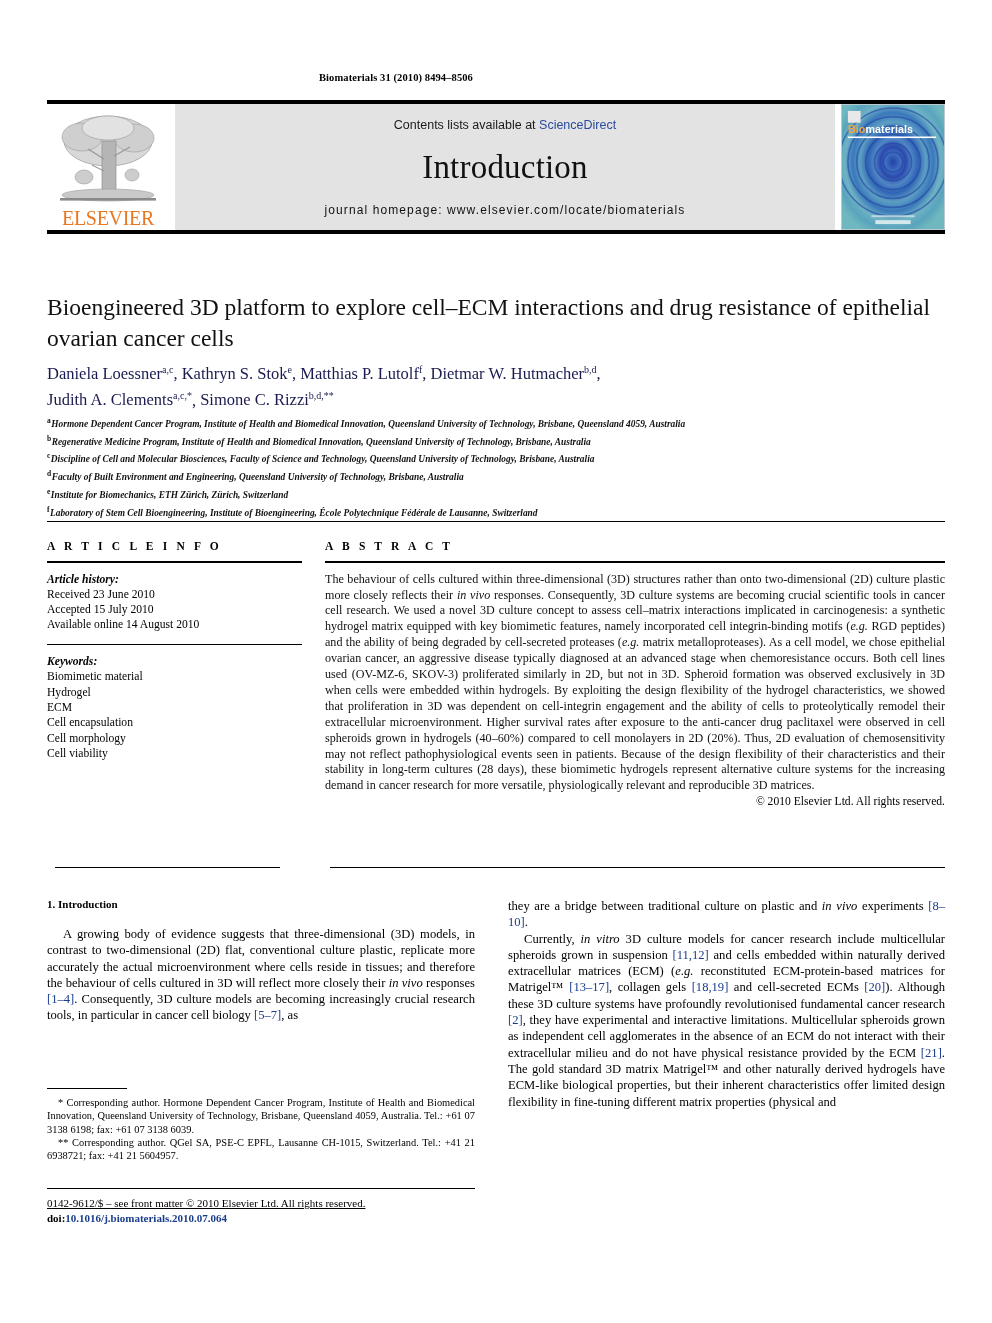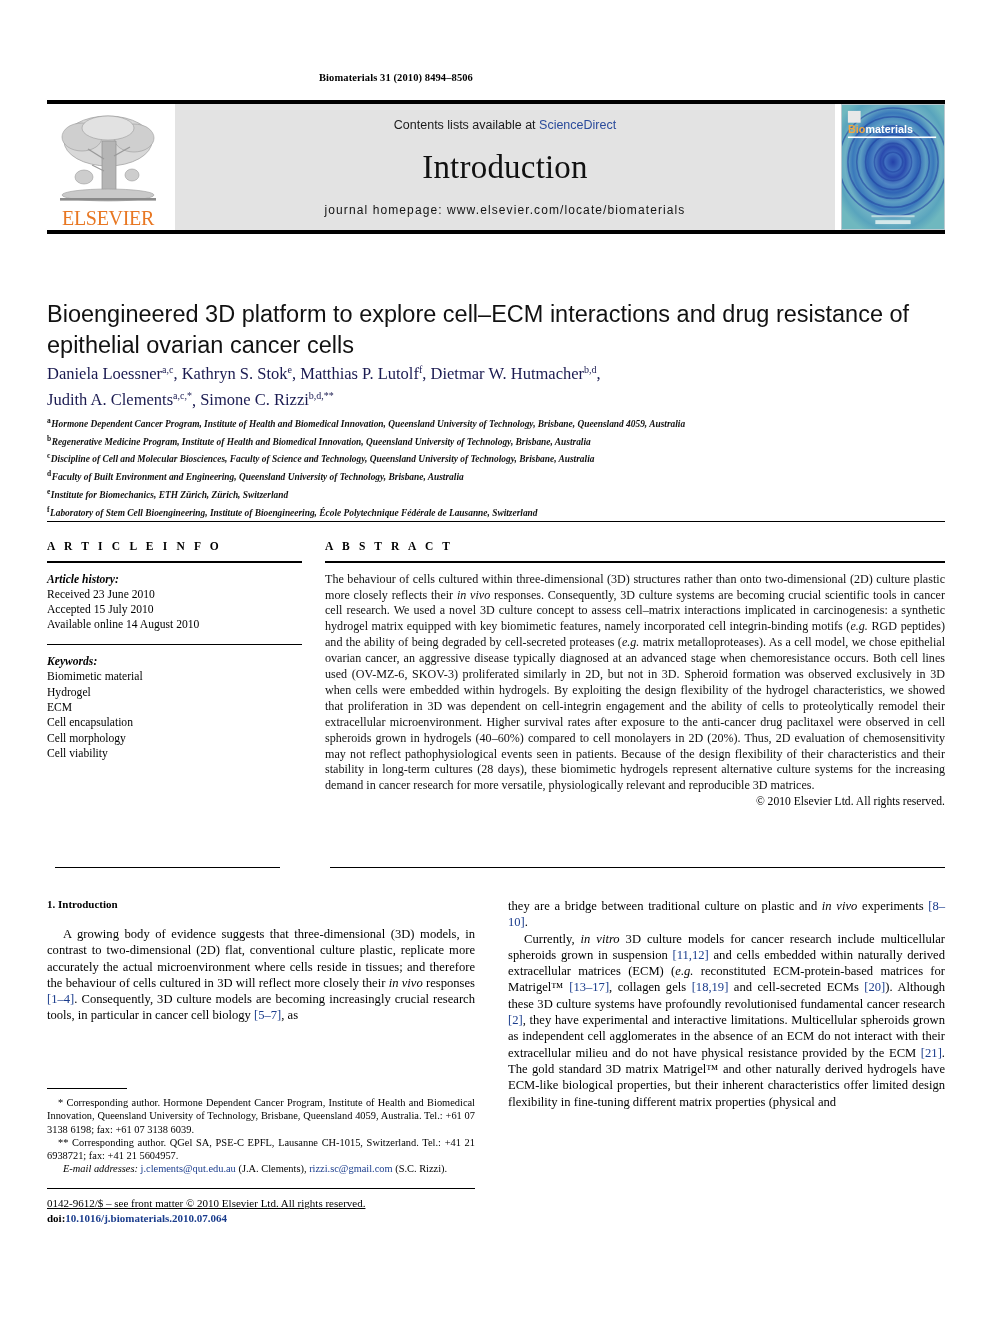--- a/index.html
+++ b/index.html
@@ -122,25 +122,25 @@
     border: 1px solid #b9c9cf;
     box-sizing: border-box;
     background: #58b0b8;
   }
   .cover-thumb svg { display:block; width:100%; height:100%; }
 
   
   .title {
     position: absolute;
     left: 47px;
-    top: 299px;
+    top: 292px;
     width: 900px;
     font-size: 23.5px;
     line-height: 31px;
-    font-family: Liberation Sans, sans-serif;
+    font-family: Liberation Serif, serif;
     color: #111;
   }
   .authors {
     position: absolute;
     left: 47px;
     top: 358px;
     width: 900px;
     font-size: 16.5px;
     line-height: 22px;
     color: #1a1a50;
@@ -445,27 +445,20 @@
     </div>
     <p class="para">
       A growing body of evidence suggests that three-dimensional (3D) models, in contrast to two-dimensional (2D) flat, conventional culture plastic, replicate more accurately the actual microenvironment where cells reside in tissues; and therefore the behaviour of cells cultured in 3D will reflect more closely their <i>in vivo</i> responses <span class="ref">[1–4]</span>. Consequently, 3D culture models are becoming increasingly crucial research tools, in particular in cancer cell biology <span class="ref">[5–7]</span>, as
     </p>
   </div>
 
   <div class="footnote-rule"></div>
   <div class="footnotes">
     <p class="fn indent1">* Corresponding author. Hormone Dependent Cancer Program, Institute of Health and Biomedical Innovation, Queensland University of Technology, Brisbane, Queensland 4059, Australia. Tel.: +61 07 3138 6198; fax: +61 07 3138 6039.</p>
     <p class="fn indent1">** Corresponding author. QGel SA, PSE-C EPFL, Lausanne CH-1015, Switzerland. Tel.: +41 21 6938721; fax: +41 21 5604957.</p>
-    <p class="fn indent2">
-      <em>E-mail addresses:</em>
-      <span class="link">j.clements@qut.edu.au</span>
-      <span>(J.A. Clements),</span>
-      <span class="link">rizzi.sc@gmail.com</span>
-      <span>(S.C. Rizzi).</span>
-    </p>
   </div>
 
   <div class="bottom-rule"></div>
   <div class="imprint">
     <div class="line1">0142-9612/$ – see front matter © 2010 Elsevier Ltd. All rights reserved.</div>
     <div><span>doi:</span><span class="doi">10.1016/j.biomaterials.2010.07.064</span></div>
   </div>
 
   <div class="col-right-body">
     <p class="para noindent">

